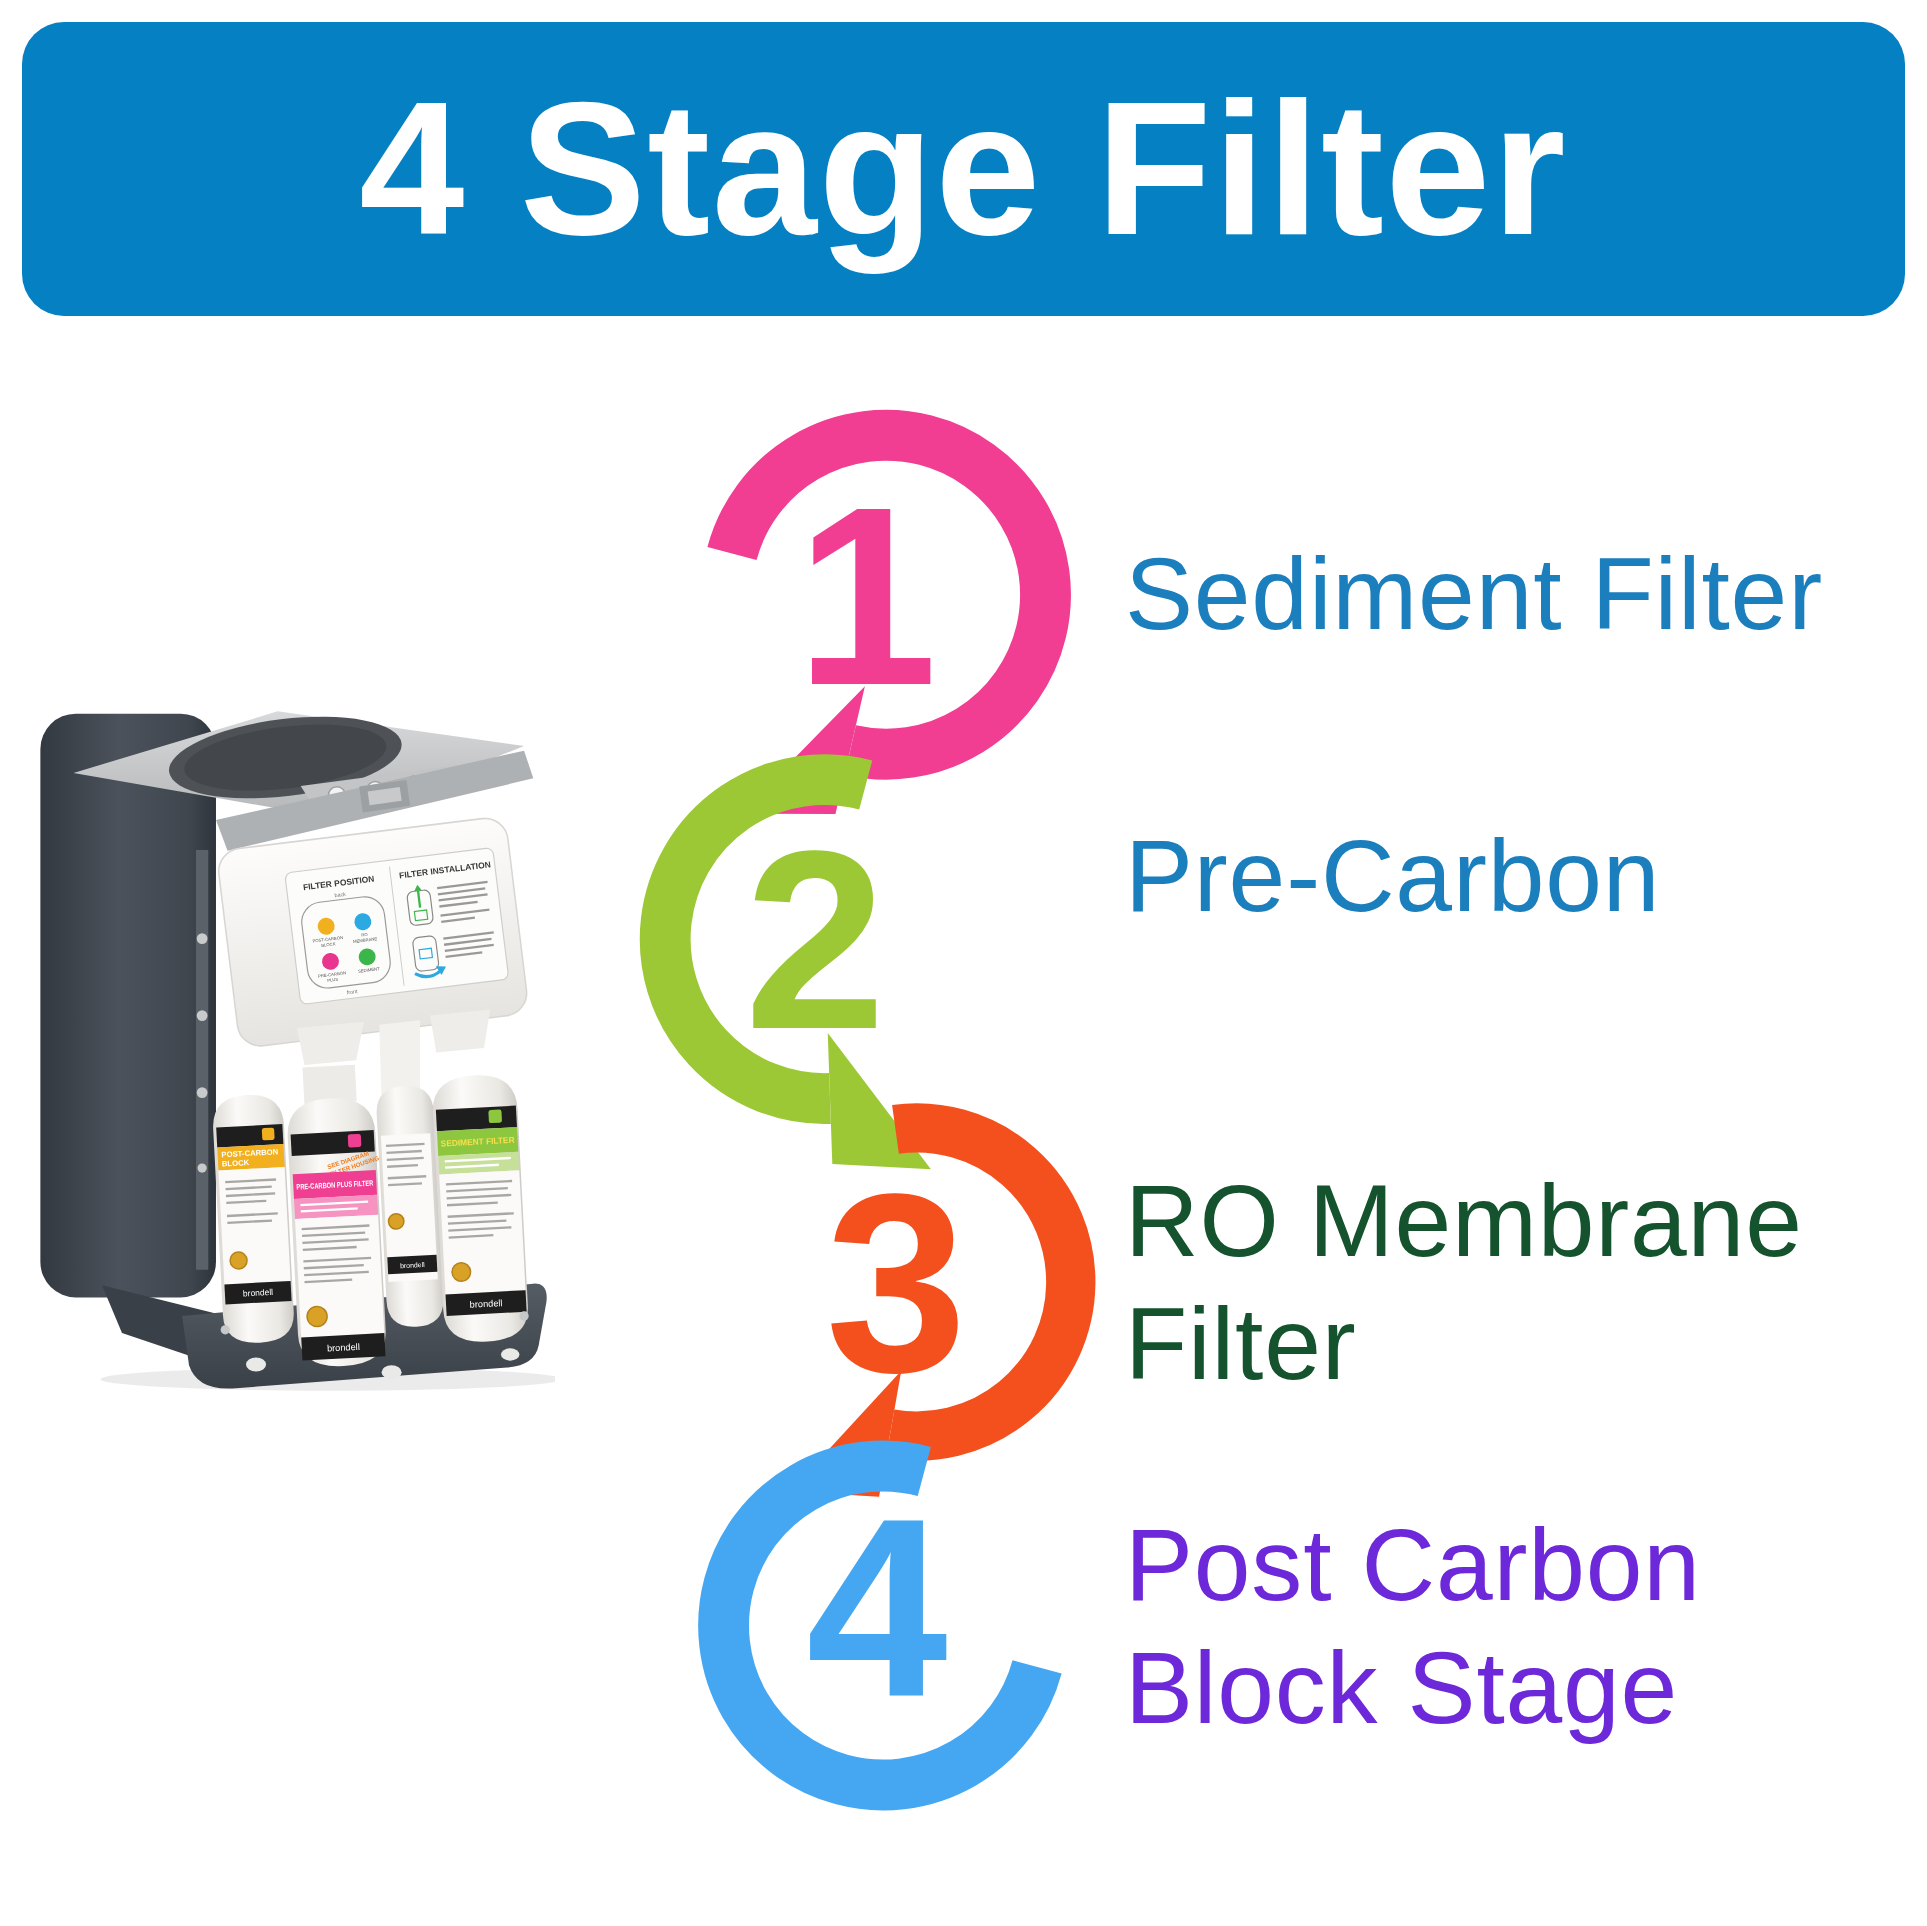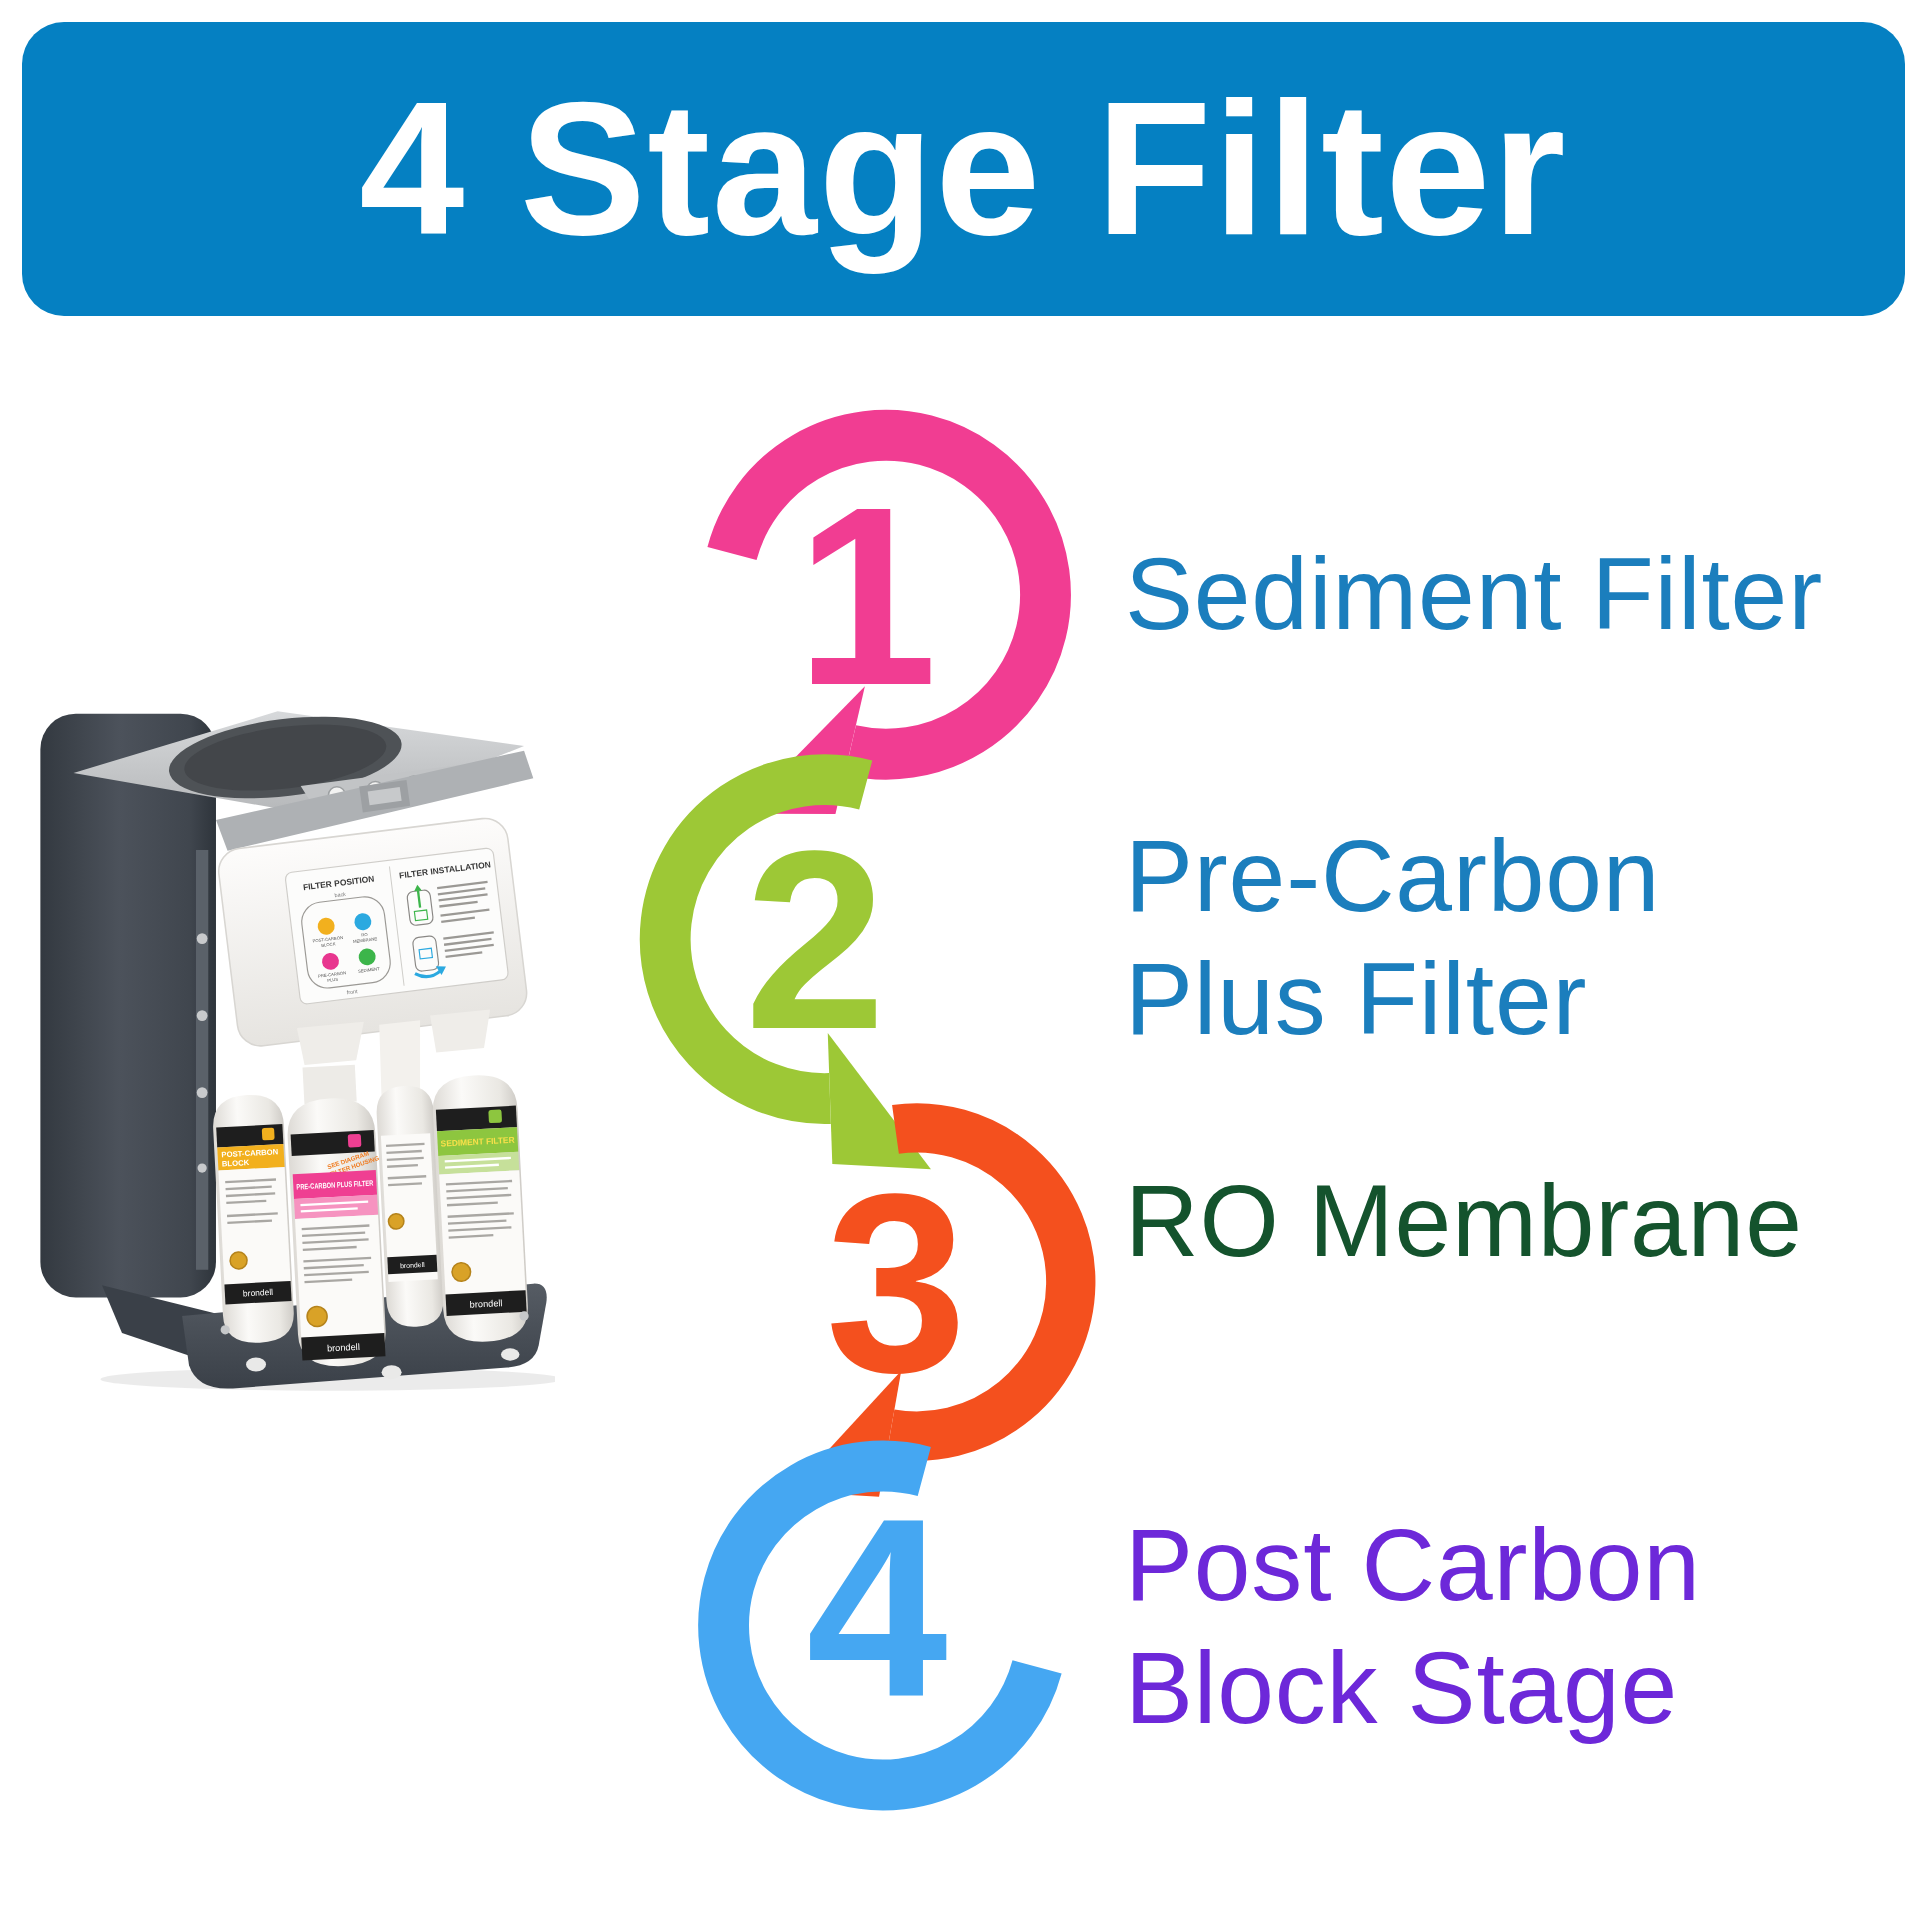--- a/index.html
+++ b/index.html
@@ -54,24 +54,24 @@
     <path d="M 53.6 -200 A 207 207 0 1 0 200 53.6" fill="none" stroke-width="66" stroke-linecap="butt" stroke="#45A7F2"></path>
     <text x="-8" y="92" text-anchor="middle" font-size="330" font-weight="bold" fill="#45A7F2">4</text>
   </g>
 </svg>
 
 <div class="step-label" style="top: 533px; color: rgb(27, 126, 189);">
   <span>Sediment Filter</span>
 </div>
 <div class="step-label" style="top: 815px; color: rgb(27, 126, 189);">
   <span>Pre-Carbon</span>
-  <span>Plus Filter</span>
 </div>
 <div class="step-label" style="top: 1160px; color: #14532d;">
   <span>RO Membrane</span>
+  <span>Filter</span>
 </div>
 <div class="step-label" style="top: 1504px; color: #6d28d9;">
   <span>Post Carbon</span>
   <span>Block Stage</span>
 </div>
 
 <svg class="product-svg" viewBox="0 0 680 940">
   <defs>
     <linearGradient id="gradCab" x1="0" y1="0" x2="1" y2="0">
       <stop offset="0" stop-color="#333940"></stop>

